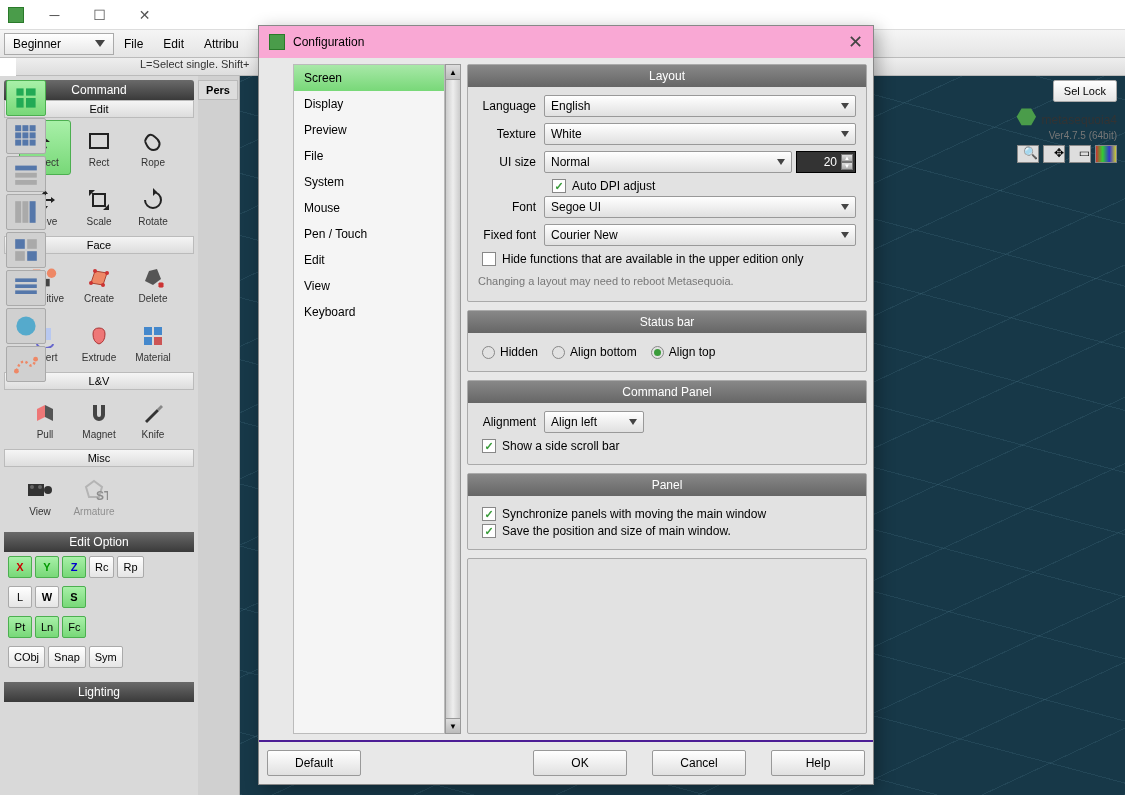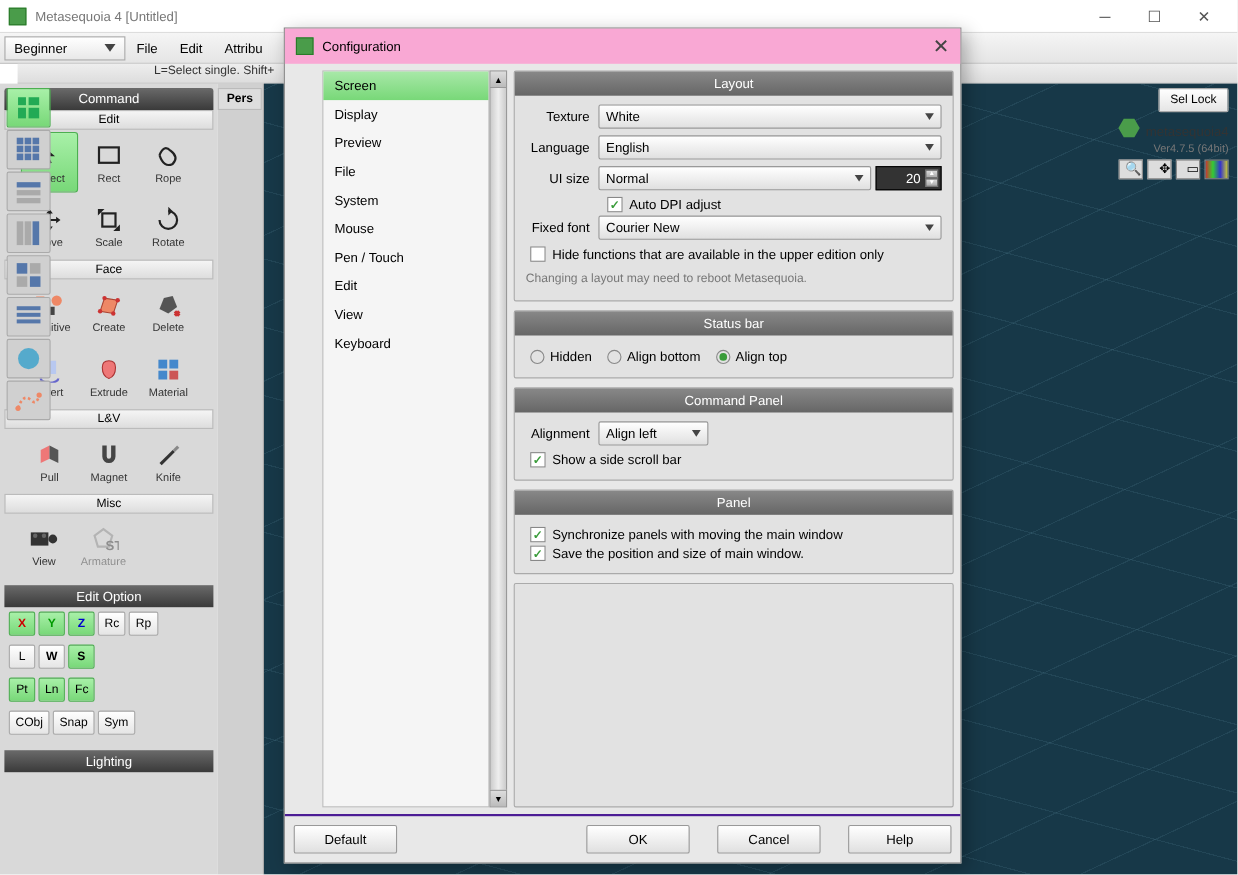--- a/index.html
+++ b/index.html
@@ -99,21 +99,20 @@
 .dbtn { height: 26px; min-width: 94px; background: linear-gradient(#fff,#e0e0e0); border: 1px solid #999; border-radius: 2px; display: flex; align-items: center; justify-content: center; font-size: 12px; }
 
 
 svg { width: 28px; height: 24px; }
 </style>
 </head>
 <body>
 
 <div class="titlebar">
   <div class="app-icon"></div>
-  <div class="title">Metasequoia 4 [Untitled]</div>
   <div class="win-btn">─</div>
   <div class="win-btn">☐</div>
   <div class="win-btn">✕</div>
 </div>
 
 <div class="main">
 
   <div style="display:flex; flex-direction:column; width:198px;">
     <div class="topbar" style="width:1125px; position:absolute; left:0; top:30px;">
       <div class="mode-dd">
@@ -444,50 +443,57 @@
       <div class="ar">▼</div>
     </div>
     </div>
 
     <div class="cfg-content">
 
       <div class="cfg-section">
         <div class="sec-head">Layout</div>
         <div class="sec-body">
           <div class="fld">
+              <div class="lab">Language</div>
+            <div class="dd">
+                <span>English</span>
+                <span class="tri"></span>
+              </div>
+            </div>
+          <div class="fld">
               <div class="lab">Texture</div>
             <div class="dd">
                 <span>White</span>
-                <span class="tri"></span>
-              </div>
-            </div>
-          <div class="fld">
-              <div class="lab">Language</div>
-            <div class="dd">
-                <span>English</span>
                 <span class="tri"></span>
               </div>
             </div>
           <div class="fld">
               <div class="lab">UI size</div>
             <div class="dd" style="flex:1;">
                 <span>Normal</span>
                 <span class="tri"></span>
               </div>
             <div class="numbox">
                 <span>20</span>
                 <div class="spinners">
                   <span>▲</span>
                   <span>▼</span>
                 </div>
               </div>
             </div>
           <div class="chk on" style="margin-left:74px;">
               <div class="box"></div>
               <span>Auto DPI adjust</span>
+            </div>
+          <div class="fld">
+              <div class="lab">Font</div>
+            <div class="dd">
+                <span>Segoe UI</span>
+                <span class="tri"></span>
+              </div>
             </div>
           <div class="fld">
               <div class="lab">Fixed font</div>
             <div class="dd">
                 <span>Courier New</span>
                 <span class="tri"></span>
               </div>
             </div>
           <div class="chk">
               <div class="box"></div>

